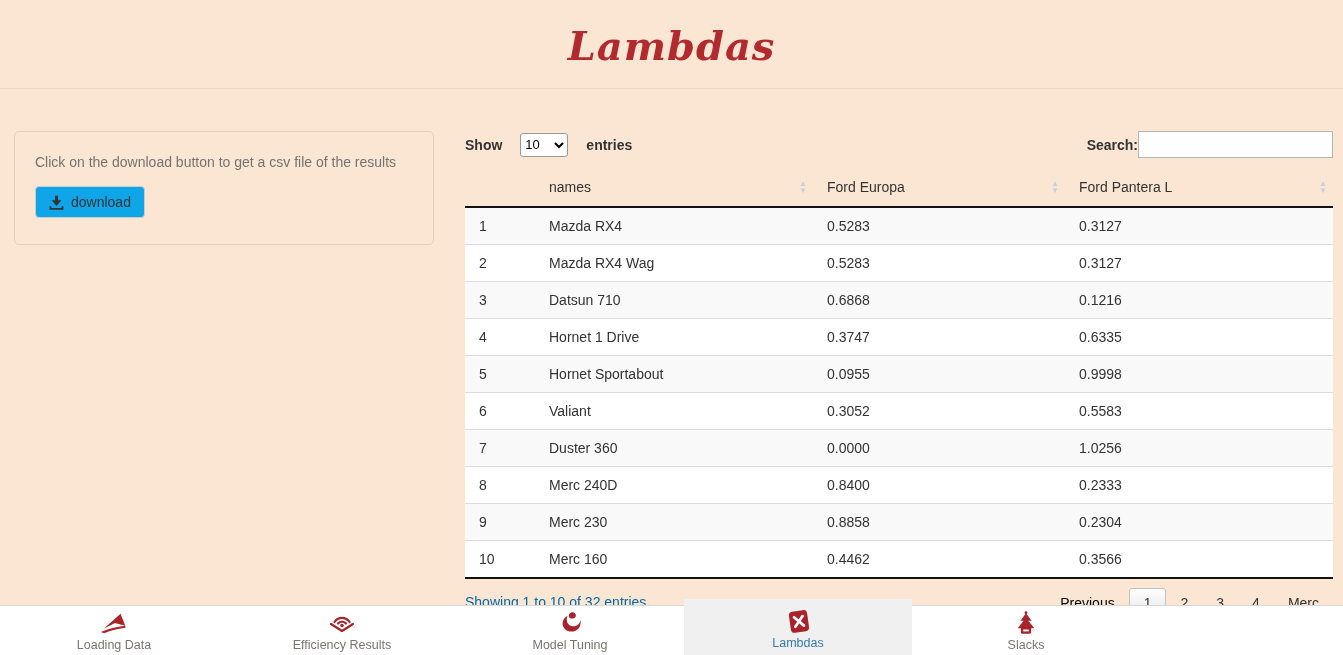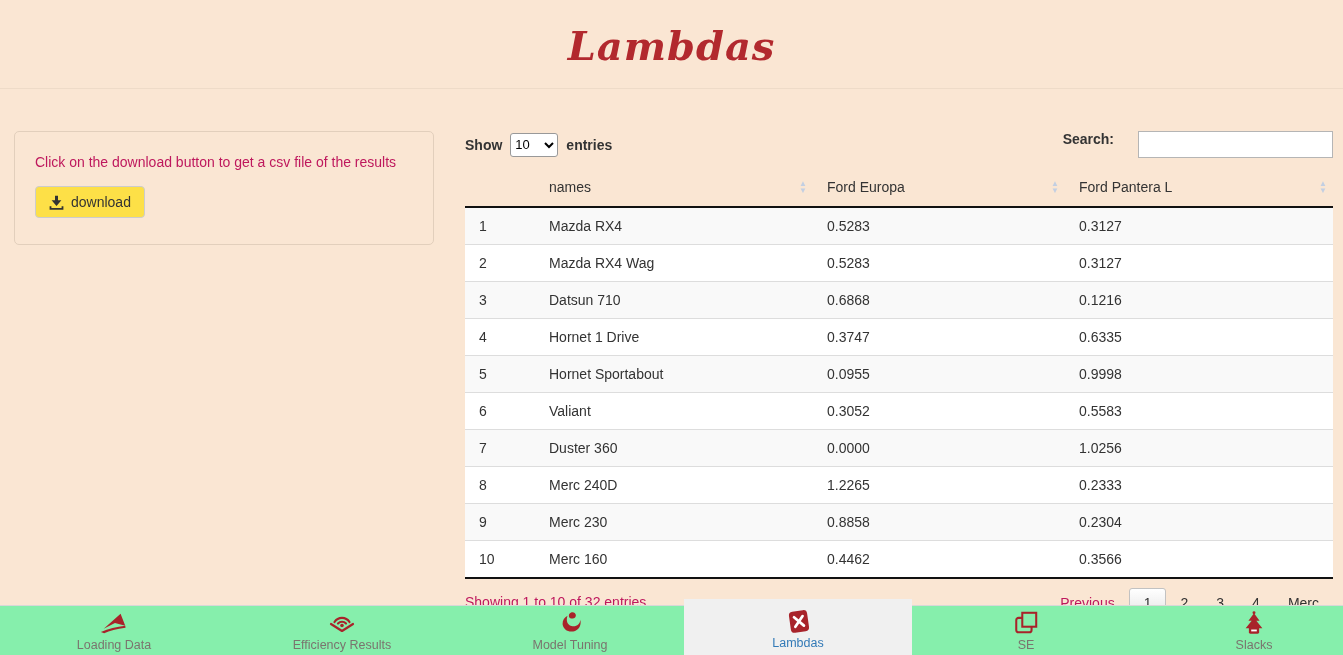--- a/index.html
+++ b/index.html
@@ -35,54 +35,54 @@
     gap: 31px;
   }
   .left-col { width: 420px; flex: 0 0 420px; }
   .right-col { flex: 1; }
   
   .well {
     border: 1px solid #e2cfbc;
     border-radius: 5px;
     padding: 22px 20px 26px 20px;
   }
-  .well-text { font-size: 14px; color: #be185d; margin-bottom: 16px; }
+  .well-text { font-size: 14px; color: #737373; margin-bottom: 16px; }
   .btn-download {
     display: inline-flex;
     align-items: center;
     gap: 7px;
-    background: #fde047;
+    background: #0ea5e9;
     border: 1px solid #ccc;
     border-radius: 4px;
     padding: 7px 13px;
     font-size: 14px;
     color: #333;
     cursor: pointer;
     font-family: "Liberation Sans", sans-serif;
   }
   
   .dt-controls {
     display: flex;
     justify-content: space-between;
     align-items: center;
     margin-bottom: 10px;
     font-size: 14px;
     font-weight: bold;
     color: #333;
   }
-  .dt-length { display: flex; align-items: center; gap: 8px; }
+  .dt-length { display: flex; align-items: center; gap: 18px; }
   .dt-length select {
     width: 48px; height: 24px;
     border: 1px solid #999;
     border-radius: 3px;
     background: #fff;
     font-size: 13px;
     font-family: "Liberation Sans", sans-serif;
   }
-  .dt-search { display: flex; gap: 24px; }
+  .dt-search { display: flex; align-items: center; gap: 0; }
   .dt-search input {
     width: 195px; height: 27px;
     border: 1px solid #b5b5b5;
     background: #fff;
     padding: 2px 6px;
     font-size: 13px;
   }
   
   table.dataTable {
     width: 100%;
@@ -118,41 +118,41 @@
   col.c-name { width: 278px; }
   col.c-v1   { width: 252px; }
   
   .dt-footer {
     display: flex;
     justify-content: space-between;
     align-items: flex-start;
     margin-top: 9px;
     font-size: 14px;
   }
-  .dt-info { color: #be185d; padding-top: 6px; }
+  .dt-info { color: #0369a1; padding-top: 6px; }
   .dt-paginate { display: flex; align-items: flex-start; }
   .page-btn {
     padding: 6px 13px;
     color: #333;
     cursor: pointer;
     border: 1px solid transparent;
   }
-  .page-btn.disabled { color: #be185d; cursor: default; text-decoration: underline; }
+  .page-btn.disabled { color: #000000; cursor: default; text-decoration: underline; }
   .page-btn.current {
     background: linear-gradient(#ffffff, #dcdcdc);
     border: 1px solid #c2c2c2;
     border-radius: 3px;
     padding: 6px 14px 14px 14px;
   }
   
   .navbar {
     position: absolute;
     left: 0; bottom: 0;
     width: 1343px; height: 50px;
-    background: #86efac;
+    background: #ffffff;
     border-top: 1px solid #d8d8d8;
     display: flex;
   }
   .nav-tab {
     flex: 0 0 228px;
     display: flex;
     flex-direction: column;
     align-items: center;
     padding-top: 3px;
     cursor: pointer;
@@ -279,21 +279,21 @@
         </tr>
         <tr>
           <td>7</td>
             <td>Duster 360</td>
             <td>0.0000</td>
             <td>1.0256</td>
         </tr>
         <tr>
           <td>8</td>
             <td>Merc 240D</td>
-            <td>1.2265</td>
+            <td>0.8400</td>
             <td>0.2333</td>
         </tr>
         <tr>
           <td>9</td>
             <td>Merc 230</td>
             <td>0.8858</td>
             <td>0.2304</td>
         </tr>
         <tr>
           <td>10</td>
@@ -360,31 +360,20 @@
       <svg width="27" height="27" viewBox="0 0 28 28">
         <g transform="rotate(-8 14 14)">
           <rect x="5" y="3" width="19" height="22" rx="4" fill="#a8232a"></rect>
           <path d="M10 9 L19 19 M19 9 L10 19" stroke="#fff" stroke-width="2.8" stroke-linecap="round"></path>
         </g>
       </svg>
     </span>
     <span class="nav-label">Lambdas</span>
   </div>
 
-  <div class="nav-tab">
-    <span class="nav-icon">
-      <svg width="26" height="26" viewBox="0 0 28 28">
-        <g fill="none" stroke="#a8232a" stroke-width="2.2">
-          <rect x="10" y="3" width="15" height="15"></rect>
-          <path d="M20 18 v3.5 a2.5 2.5 0 0 1 -2.5 2.5 H6 a2.5 2.5 0 0 1 -2.5 -2.5 V11 a2.5 2.5 0 0 1 2.5 -2.5 h4"></path>
-        </g>
-      </svg>
-    </span>
-    <span class="nav-label">SE</span>
-  </div>
 
   <div class="nav-tab">
     <span class="nav-icon">
       <svg width="26" height="27" viewBox="0 0 28 28">
         <circle cx="14" cy="2.5" r="1.6" fill="#a8232a"></circle>
         <path d="M14 3 L20 11 H16.5 L23 19 H5 L11.5 11 H8 Z" fill="#a8232a"></path>
         <rect x="8.5" y="18" width="11" height="7" rx="1.5" fill="#a8232a"></rect>
         <rect x="11" y="20.5" width="6" height="2" fill="#fff"></rect>
       </svg>
     </span>

